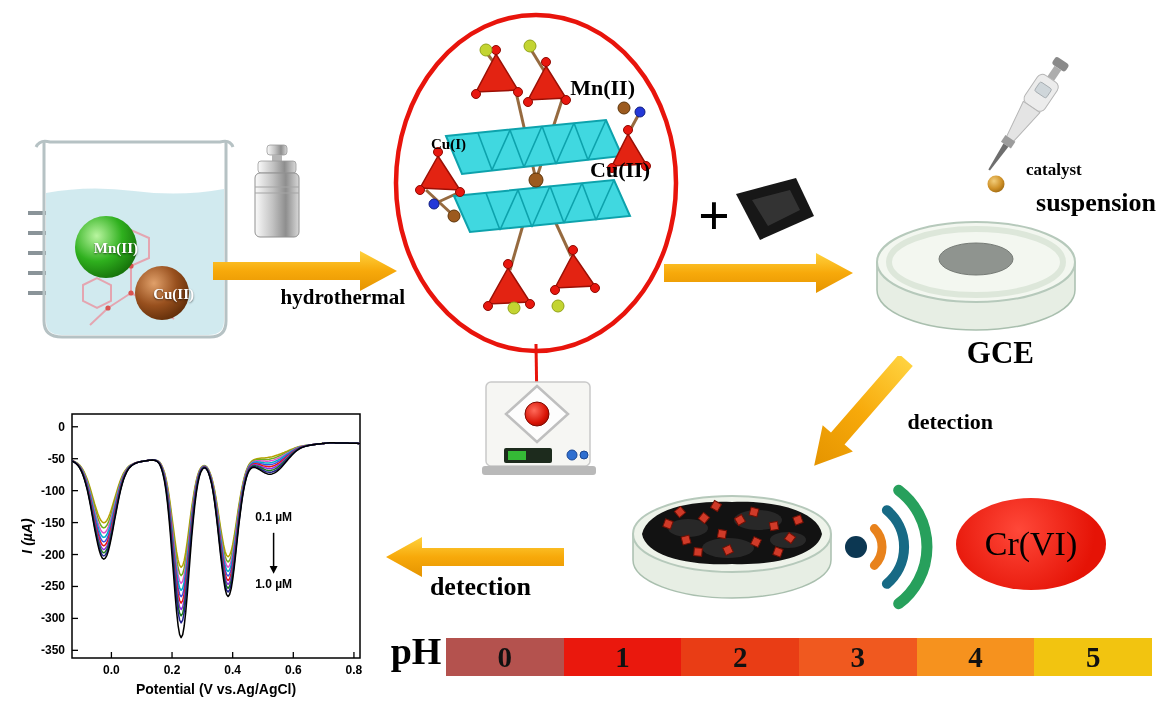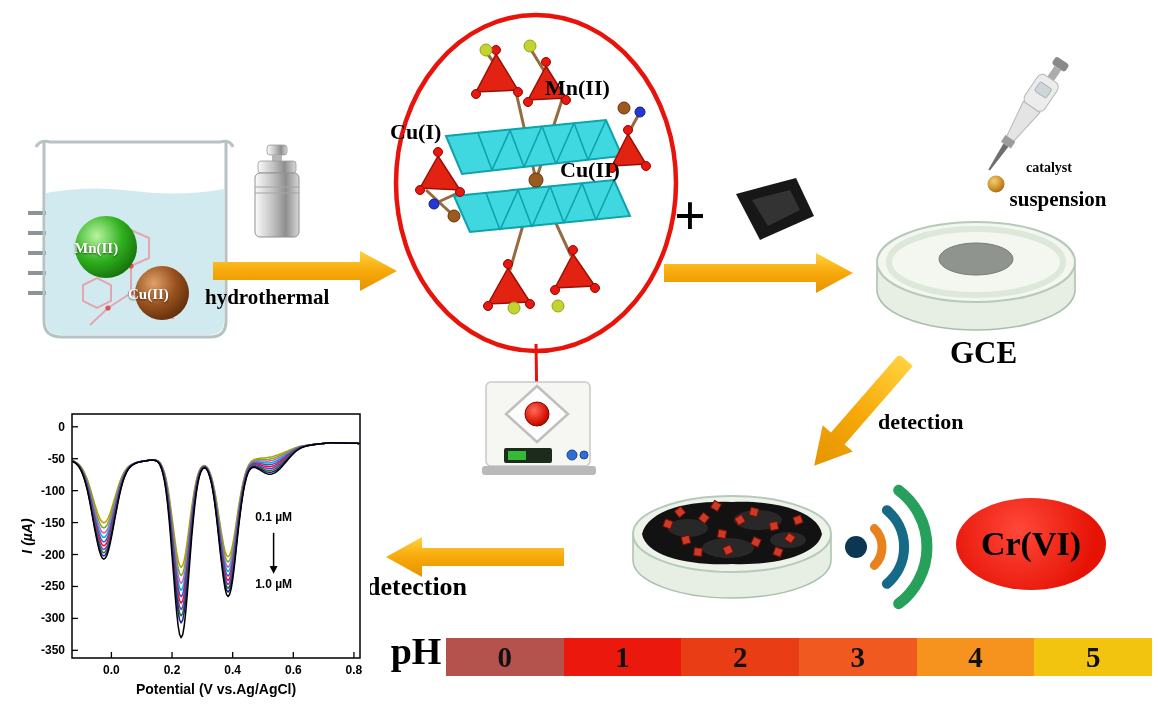--- a/index.html
+++ b/index.html
@@ -1,24 +1,24 @@
 <!DOCTYPE html>
 <html><head>
 <meta charset="utf-8">
 <style>
   html,body{margin:0;padding:0;background:#fff;}
   #canvas{position:relative;width:1158px;height:707px;background:#fff;overflow:hidden;
           font-family:"Liberation Serif",serif;}
   .abs{position:absolute;}
-  .lbl{position:absolute;font-weight:bold;color:#000;text-align:left;line-height:1.12;}
+  .lbl{position:absolute;font-weight:bold;color:#000;text-align:right;line-height:1.12;}
   .white-lbl{color:#fff;text-shadow:0 1px 2px rgba(0,0,0,.6);}
   #cr-ellipse{position:absolute;left:956px;top:498px;width:150px;height:92px;border-radius:50%;
     background:radial-gradient(circle at 42% 35%, #ff4839, #e51306 72%);
     display:flex;align-items:center;justify-content:center;}
-  #cr-ellipse span{font-weight:bold;font-size:34px;color:#000;}
+  #cr-ellipse span{font-weight:normal;font-size:34px;color:#000;}
   #ph-bar{position:absolute;left:446px;top:638px;width:706px;height:38px;display:flex;}
   .ph-seg{flex:1;display:flex;align-items:center;justify-content:center;
     font-weight:bold;font-size:29px;color:#111;font-family:"Liberation Serif",serif;}
   #chart-box{position:absolute;left:18px;top:404px;width:352px;height:298px;background:#fff;}
 </style>
 </head>
 <body>
 
 <div id="canvas">
 
@@ -150,21 +150,21 @@
         <circle cx="66" cy="208" r="6"></circle>
         <circle cx="236" cy="100" r="6"></circle>
     </g>
     <g fill="#2438d8" stroke="#101d80" stroke-width="1">
       <circle cx="46" cy="196" r="5"></circle>
         <circle cx="252" cy="104" r="5"></circle>
     </g>
     <ellipse cx="148" cy="175" rx="140" ry="168" stroke="#e8140c" stroke-width="4.5" fill="none"></ellipse>
   </svg>
   <div class="lbl" style="left:545px;top:76px;width:90px;font-size:22px">Mn(II)</div>
-  <div class="lbl" style="left:390px;top:120px;width:76px;font-size:22px">Cu(I)</div>
+  <div class="lbl" style="left:390px;top:136px;width:76px;font-size:15px">Cu(I)</div>
   <div class="lbl" style="left:560px;top:158px;width:90px;font-size:22px">Cu(II)</div>
 
   <svg class="abs" style="left:474px;top:340px" width="130" height="146" viewBox="0 0 130 146">
     <defs>
         <radialGradient id="gRedDot" cx="38%" cy="35%" r="75%">
       <stop offset="0" stop-color="#ff6a5a"></stop>
           <stop offset="0.7" stop-color="#d81204"></stop>
           <stop offset="1" stop-color="#9c0a00"></stop>
     </radialGradient>
       </defs>
@@ -208,22 +208,22 @@
       <rect x="48" y="0" width="16" height="9" rx="3" fill="#8a8a8a"></rect>
       <rect x="52" y="9" width="8" height="13" fill="#adadad"></rect>
       <rect x="44" y="22" width="24" height="34" rx="6" fill="#ececec" stroke="#b5b5b5" stroke-width="1"></rect>
       <rect x="49" y="30" width="14" height="11" rx="2" fill="#cfd6da" stroke="#9fa6aa" stroke-width="0.8"></rect>
       <polygon points="46,56 66,56 60,96 52,96" fill="#e4e4e4" stroke="#b5b5b5" stroke-width="1"></polygon>
       <rect x="50" y="94" width="12" height="8" fill="#9c9c9c"></rect>
       <polygon points="53,102 59,102 57,132 55,132" fill="#6e6e6e"></polygon>
     </g>
     <circle cx="28" cy="136" r="8.5" fill="url(#gDrop)"></circle>
   </svg>
-  <div class="lbl" style="left:1026px;top:160px;width:130px;font-size:14px;text-align:left">catalyst</div>
-  <div class="lbl" style="left:993px;top:188px;width:130px;font-size:21px;text-align:center">suspension</div>
+  <div class="lbl" style="left:1026px;top:160px;width:130px;font-size:17px;text-align:left">catalyst</div>
+  <div class="lbl" style="left:1026px;top:188px;width:130px;font-size:26px;text-align:right">suspension</div>
 
   <svg class="abs" style="left:872px;top:216px" width="210" height="126" viewBox="0 0 210 126">
     <path d="M5,46 L5,74 A99,40 0 0 0 203,74 L203,46" fill="#e7eee4" stroke="#a9bfae" stroke-width="1.5"></path>
     <ellipse cx="104" cy="46" rx="99" ry="40" fill="#f3f7f0" stroke="#b6c9bb" stroke-width="2"></ellipse>
     <ellipse cx="104" cy="46" rx="87" ry="33" fill="none" stroke="#dde7da" stroke-width="6"></ellipse>
     <ellipse cx="104" cy="43" rx="37" ry="16" fill="#8f948f" stroke="#767b76" stroke-width="1"></ellipse>
   </svg>
   <div class="lbl" style="left:950px;top:336px;width:84px;font-size:31px">GCE</div>
 
   <svg class="abs" style="left:788px;top:356px" width="135" height="128" viewBox="0 0 135 128">

